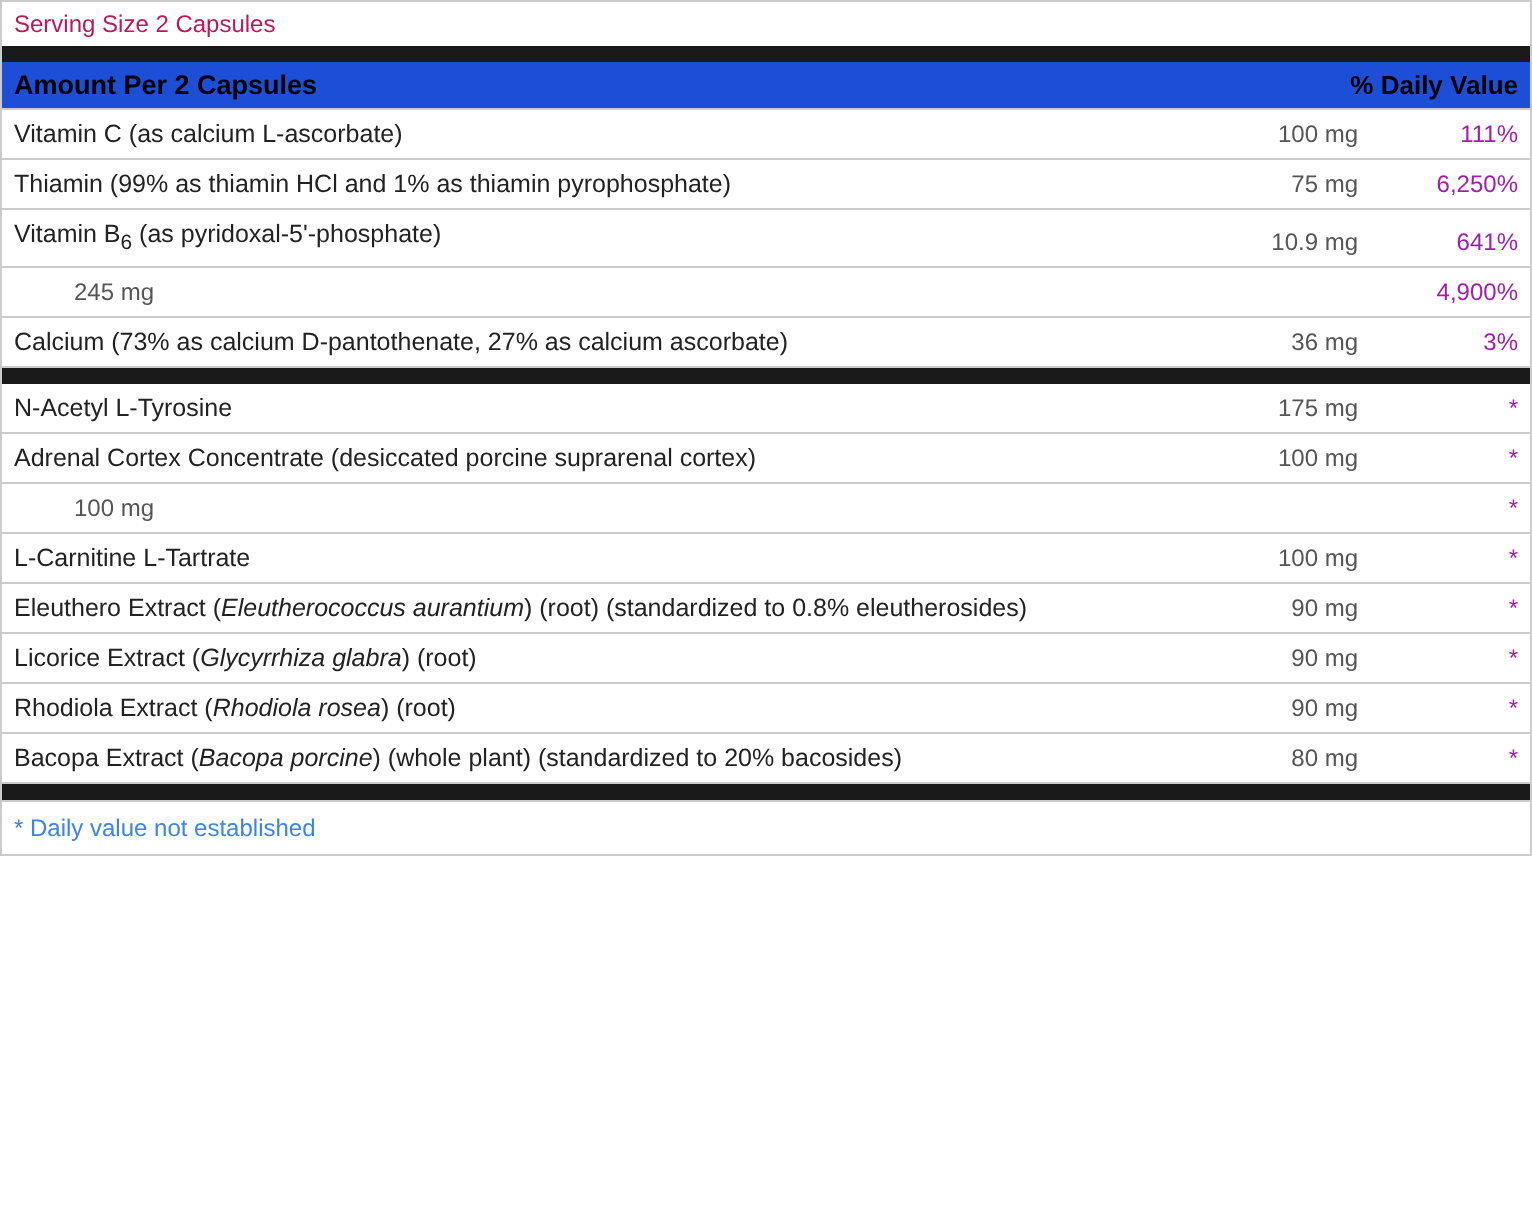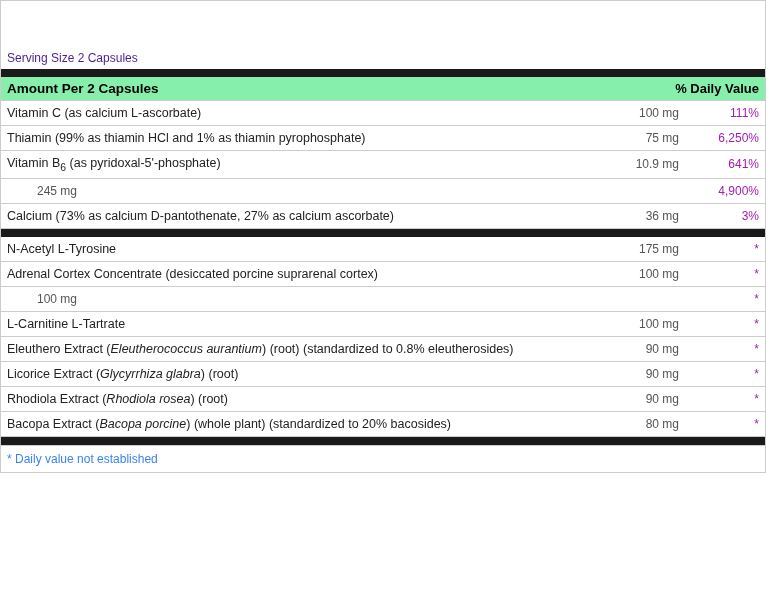--- a/index.html
+++ b/index.html
@@ -18,47 +18,46 @@
     .nutrition-label {
       width: 766px;
       border: 1px solid #ccc;
       padding: 0;
       background: #fff;
     }
 
     .serving-size {
       font-size: 12px;
       padding: 4px 6px 4px 6px;
-      color: #4c1d95;
+      color: #be185d;
       border-bottom: 8px solid #1a1a1a;
-      margin-top: 46px;
     }
 
     .amount-header {
       display: flex;
       justify-content: space-between;
       padding: 4px 6px;
       border-bottom: 1px solid #ccc;
-      background: #86efac;
+      background: #1d4ed8;
     }
 
     .amount-header .left {
       font-weight: bold;
       font-size: 13.5px;
     }
 
     .amount-header .right {
       font-weight: bold;
       font-size: 13px;
     }
 
     .nutrient-row {
       display: flex;
       justify-content: space-between;
-      align-items: center;
+      align-items: flex-end;
       padding: 5px 6px;
       border-bottom: 1px solid #ccc;
       font-size: 12.5px;
       color: #222;
     }
 
     .nutrient-row .name {
       flex: 1;
     }
 

